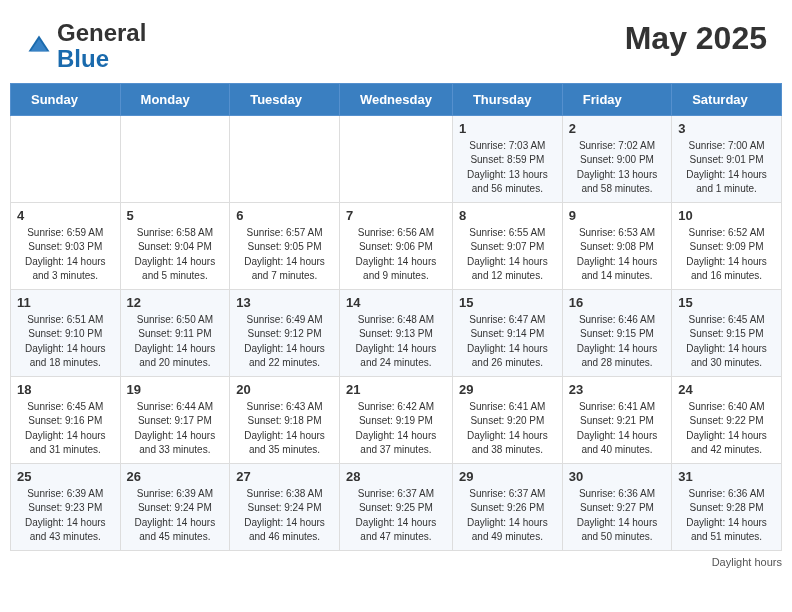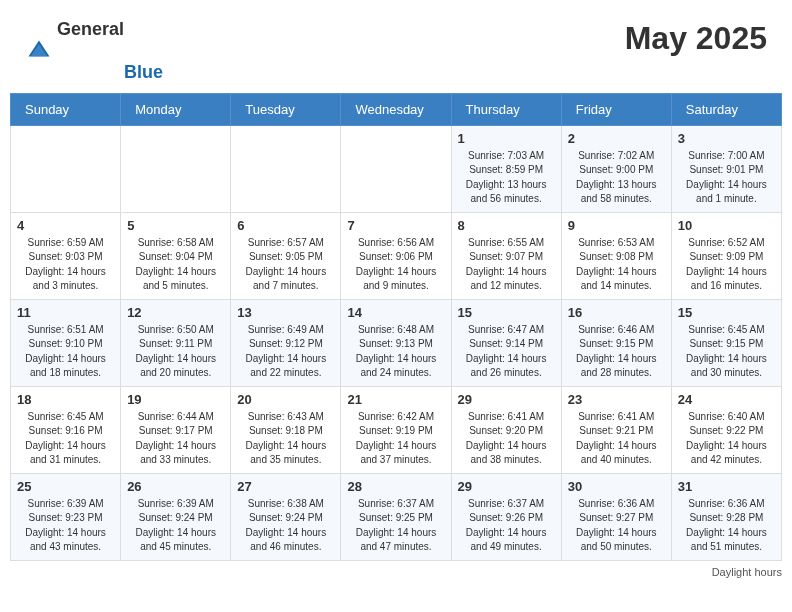--- a/index.html
+++ b/index.html
@@ -16,28 +16,28 @@
       align-items: flex-start;
       padding: 10px 15px 5px 15px;
     }
     .logo {
       display: flex;
       align-items: center;
       gap: 4px;
     }
     .logo-text {
       display: flex;
-      flex-direction: row;
-      font-size: 18px;
+      flex-direction: column;
+      font-size: 24px;
       font-weight: bold;
       line-height: 1.1;
       justify-content: space-between;
     }
     .logo-general { color: #333; }
-    .logo-blue { color: #1a6aad; margin-top: 43px; }
+    .logo-blue { color: #1a6aad; }
     .logo-icon {
       width: 28px;
       height: 28px;
     }
     .title-block {
       text-align: left;
     }
     .title-block h1 {
       font-size: 32px;
       color: #333;
@@ -51,24 +51,24 @@
     .calendar {
       width: 100%;
       border-collapse: collapse;
       margin-top: 5px;
     }
     .calendar thead tr {
       background: #3a7fc1;
       color: #fff;
     }
     .calendar thead th {
-      padding: 8px 14px;
+      padding: 8px 20px;
       text-align: left;
       font-size: 13px;
-      font-weight: normal;
+      font-weight: bold;
       border: 1px solid #5590ce;
       width: calc(100% / 7);
     }
     .calendar tbody tr {
       border-bottom: 1px solid #ccc;
     }
     .calendar tbody td {
       vertical-align: top;
       padding: 5px 6px;
       border: 1px solid #ddd;

